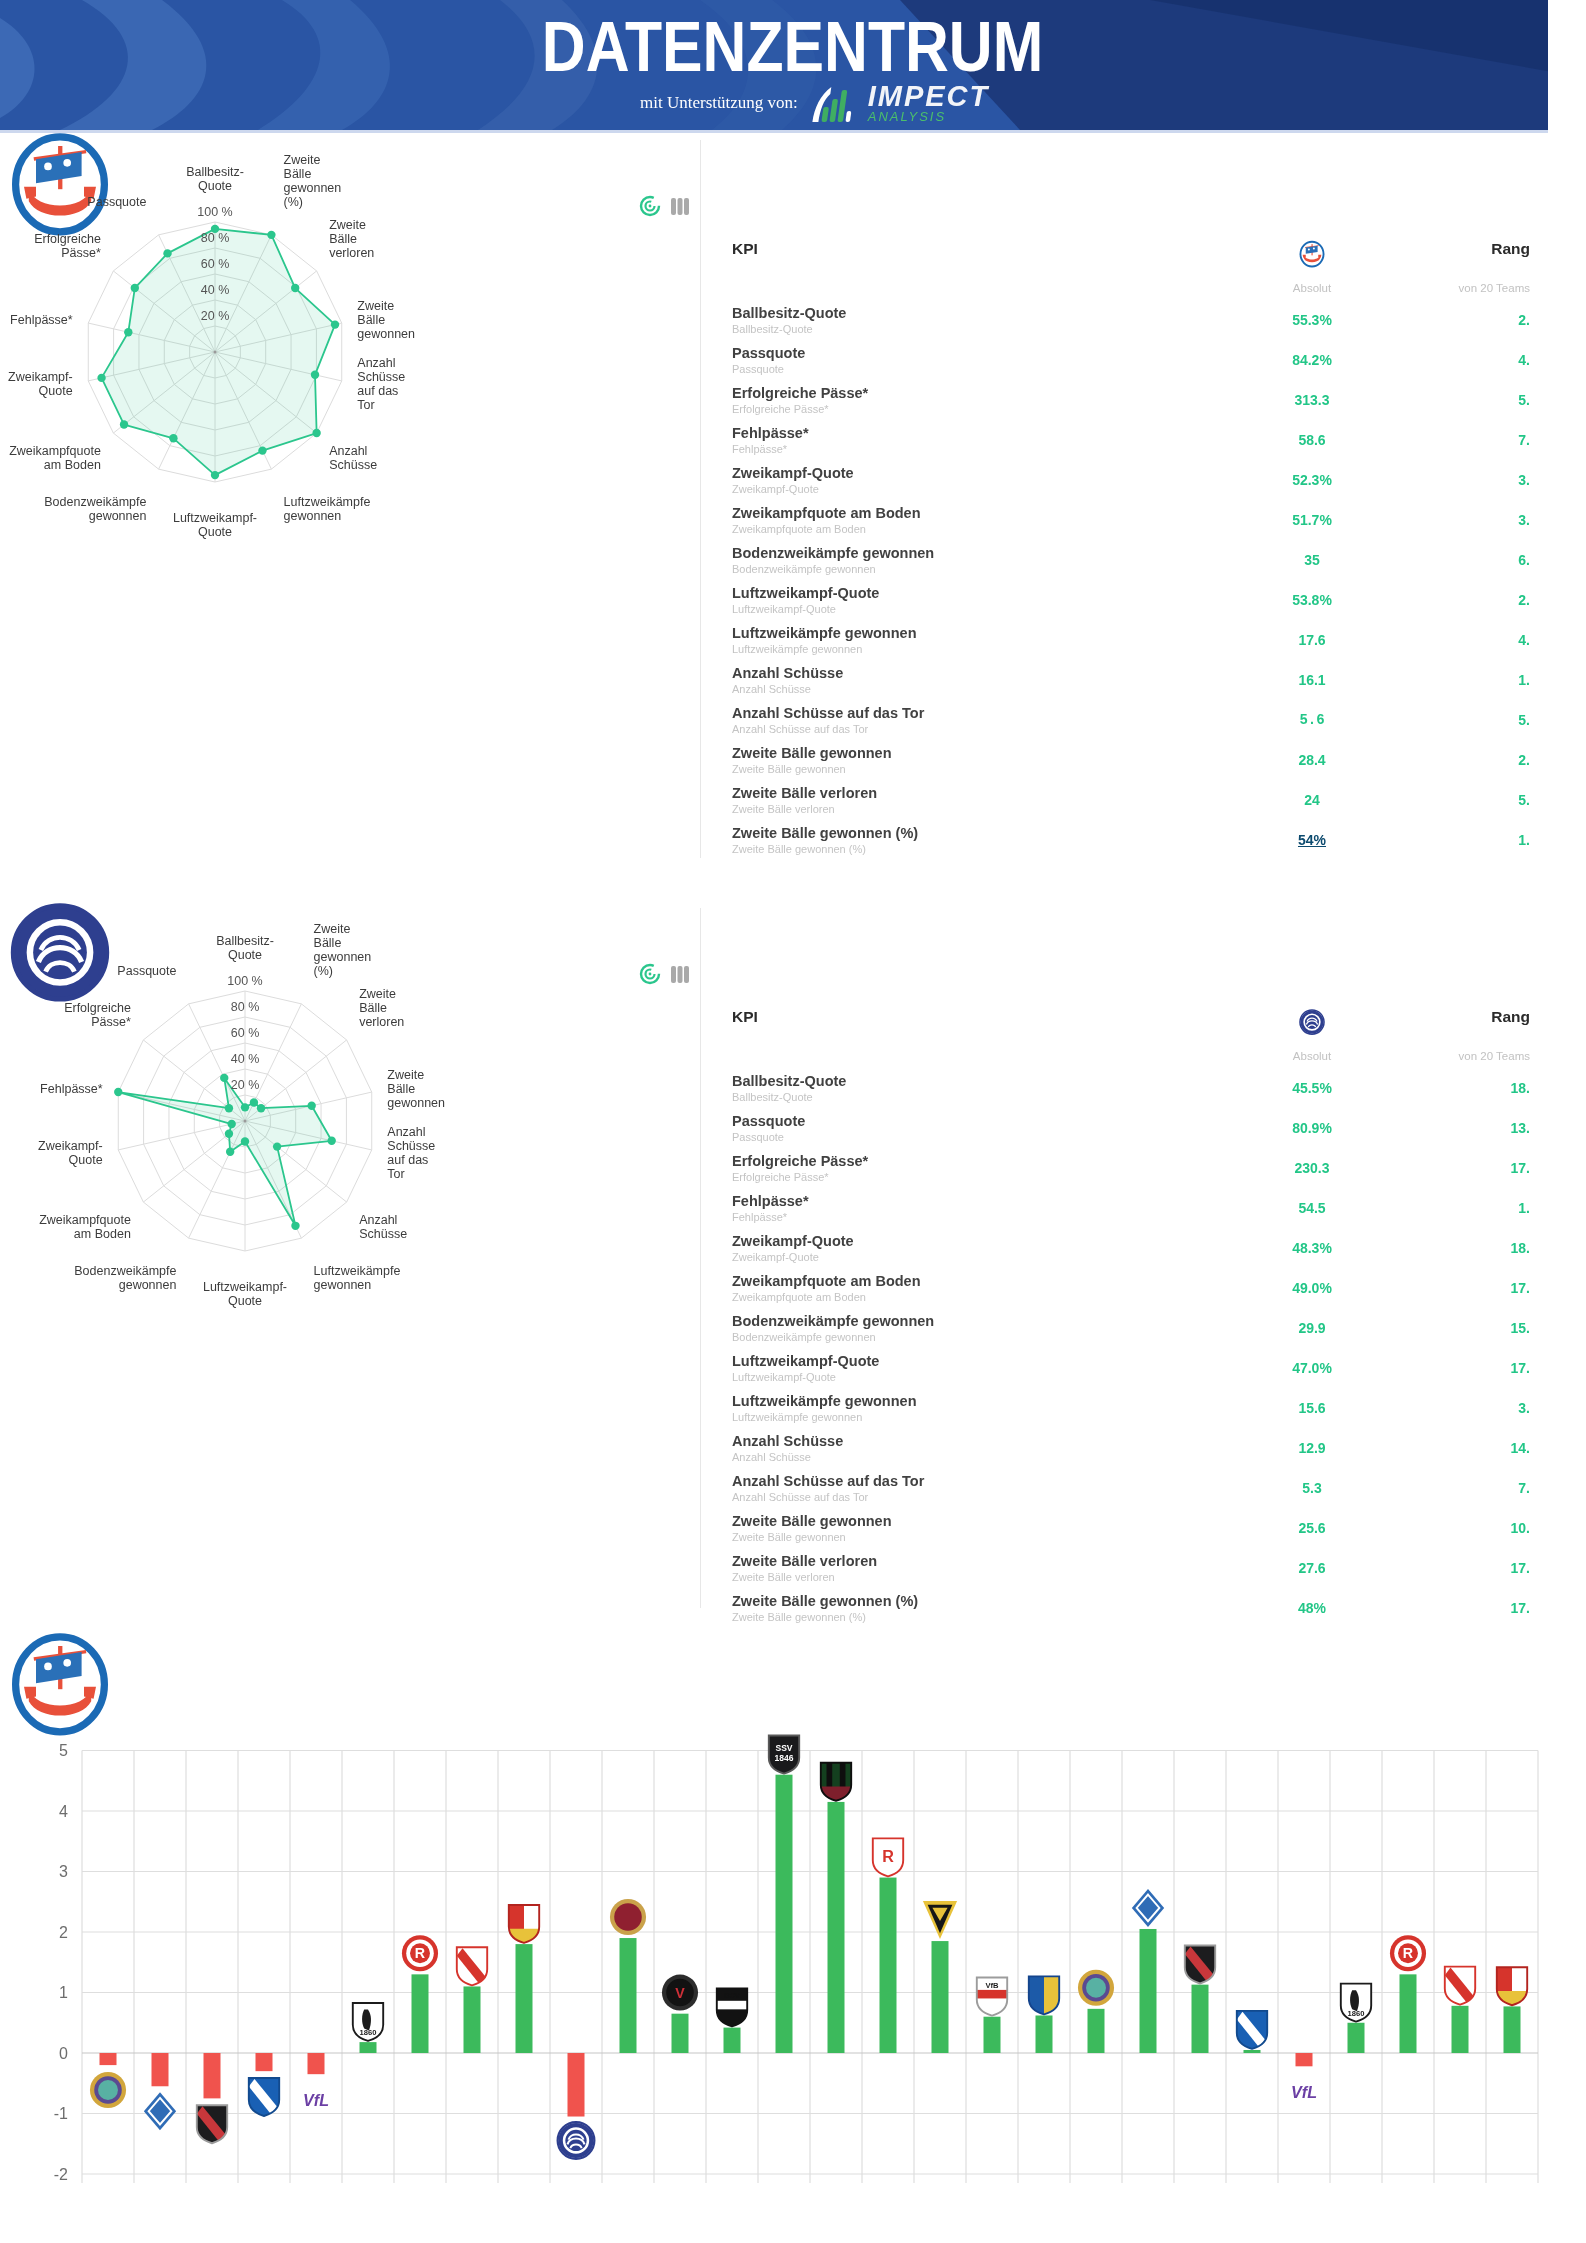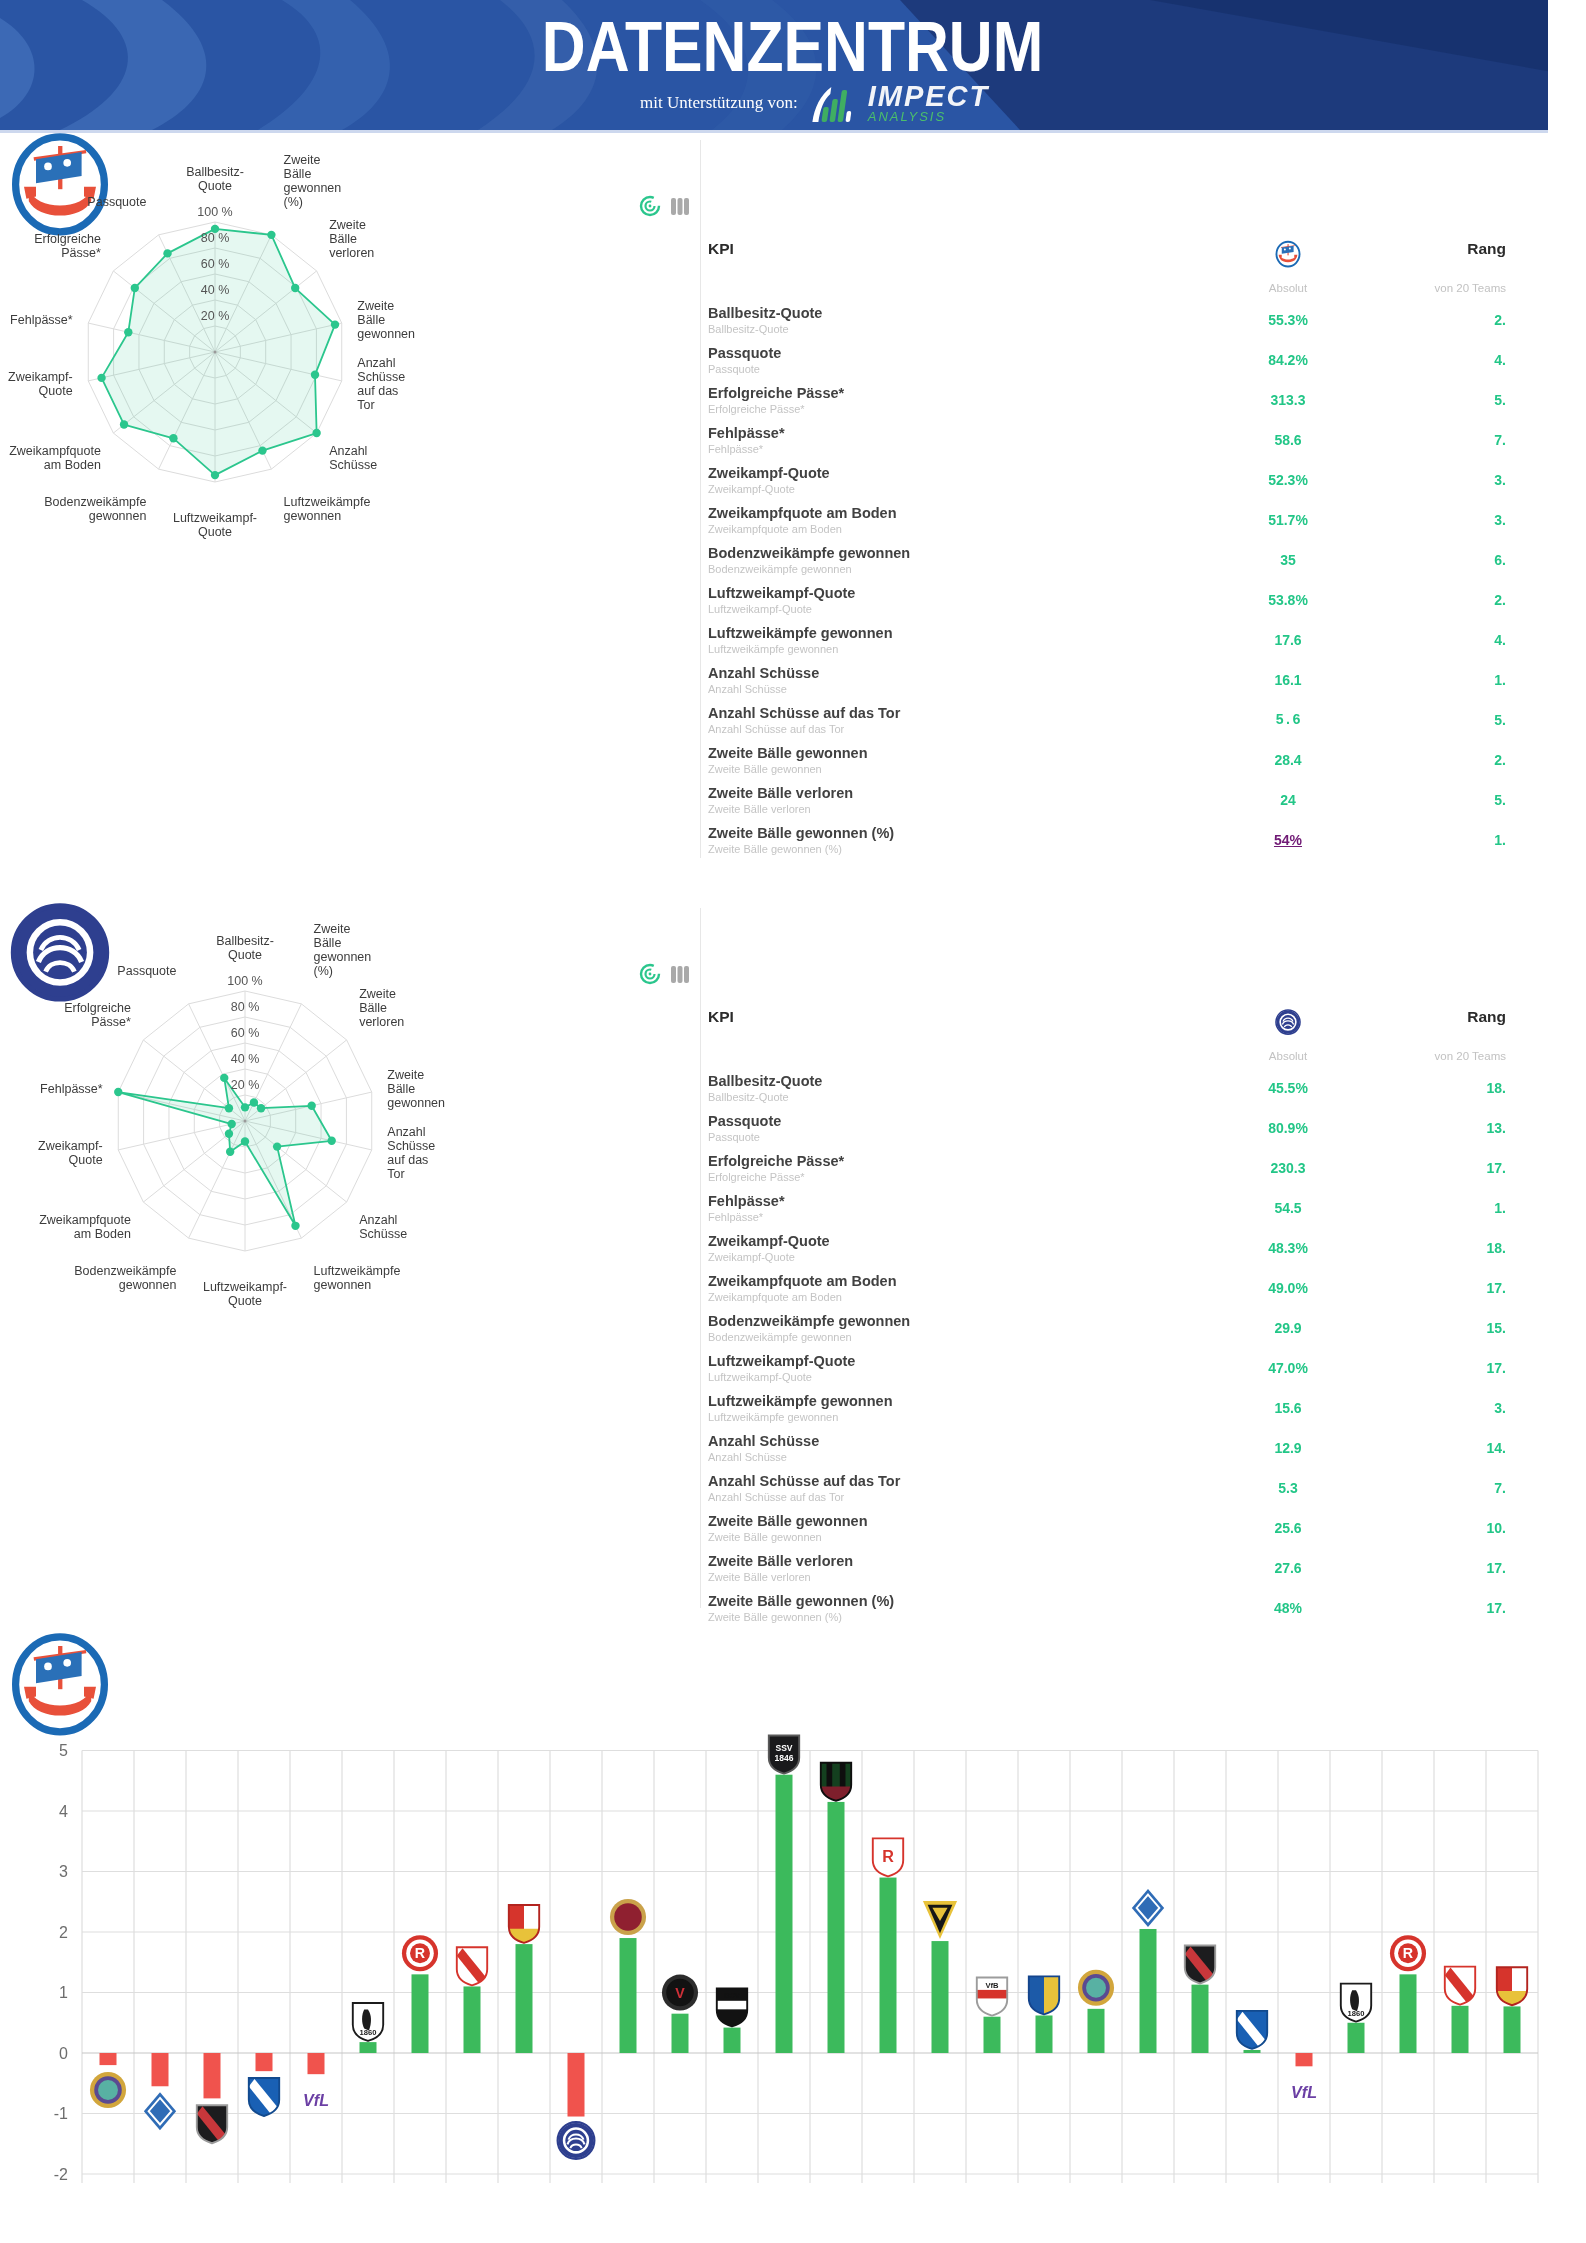--- a/index.html
+++ b/index.html
@@ -12,21 +12,21 @@
   .banner svg.bg{position:absolute;left:0;top:0;width:100%;height:100%;}
   .banner-title{position:absolute;left:0;top:8px;width:100%;text-align:center;z-index:2;
     color:#ffffff;font-size:66px;font-weight:900;letter-spacing:0px;}
   .banner-title span{display:inline-block;transform:scaleX(.92) scaleY(1.08);}
   .banner-right{position:absolute;left:640px;top:82px;display:flex;align-items:center;gap:12px;z-index:2;}
   .support{font-family:"Liberation Serif",serif;color:#ffffff;font-size:17px;}
   .impect-word{color:#f2f4f8;font-size:29px;font-weight:800;font-style:italic;letter-spacing:2px;line-height:26px;}
   .analysis-word{color:#4bbf6b;font-size:13px;font-style:italic;letter-spacing:2px;}
   
   .divider{position:absolute;width:1px;background:#e7e7e7;}
-  .kpi-table{position:absolute;left:708px;width:828px;}
+  .kpi-table{position:absolute;left:732px;width:828px;}
   .hrow{display:flex;align-items:flex-start;}
   .c-label{width:500px;}
   .c-val{width:160px;text-align:center;}
   .c-rank{width:168px;text-align:right;padding-right:30px;box-sizing:border-box;}
   .th{font-size:15.5px;font-weight:700;color:#2b2b2b;}
   .sub-h{font-size:11.5px;color:#c2c2c2;margin-top:10px;}
   .kpi-row{display:flex;align-items:center;height:40px;}
   .kpi-row .c-label .l1{font-size:14.5px;font-weight:600;color:#414141;line-height:16px;}
   .kpi-row .c-label .l2{font-size:11px;color:#c4c4c4;margin-top:2px;}
   .val{font-size:14px;font-weight:700;}
@@ -281,21 +281,21 @@
             <div class="l2">Zweite Bälle verloren</div>
           </div>
           <div class="c-val val" style="color: rgb(34, 198, 135);">24</div>
           <div class="c-rank val" style="color: rgb(34, 198, 135);">5.</div>
         </div>
         <div class="kpi-row">
           <div class="c-label">
             <div class="l1">Zweite Bälle gewonnen (%)</div>
             <div class="l2">Zweite Bälle gewonnen (%)</div>
           </div>
-          <div class="c-val val" style="color: #701a75; text-decoration: underline;">54%</div>
+          <div class="c-val val" style="color: #0c4a6e; text-decoration: underline;">54%</div>
           <div class="c-rank val" style="color: rgb(34, 198, 135);">1.</div>
         </div>
       </div>
   </div>
 
   <svg class="abs" style="left:10px;top:900px" width="100" height="104" viewBox="0 0 100 104" id="logo-msv">
       <g transform="translate(2,2) scale(2.4)">
         <circle cx="20" cy="21" r="19.3" fill="#fff" stroke="#2e3f8f" stroke-width="2.4"></circle>
         <circle cx="20" cy="21" r="16.2" fill="none" stroke="#2e3f8f" stroke-width="4.6"></circle>
         <circle cx="20" cy="21" r="11.2" fill="#2e3f8f"></circle>

